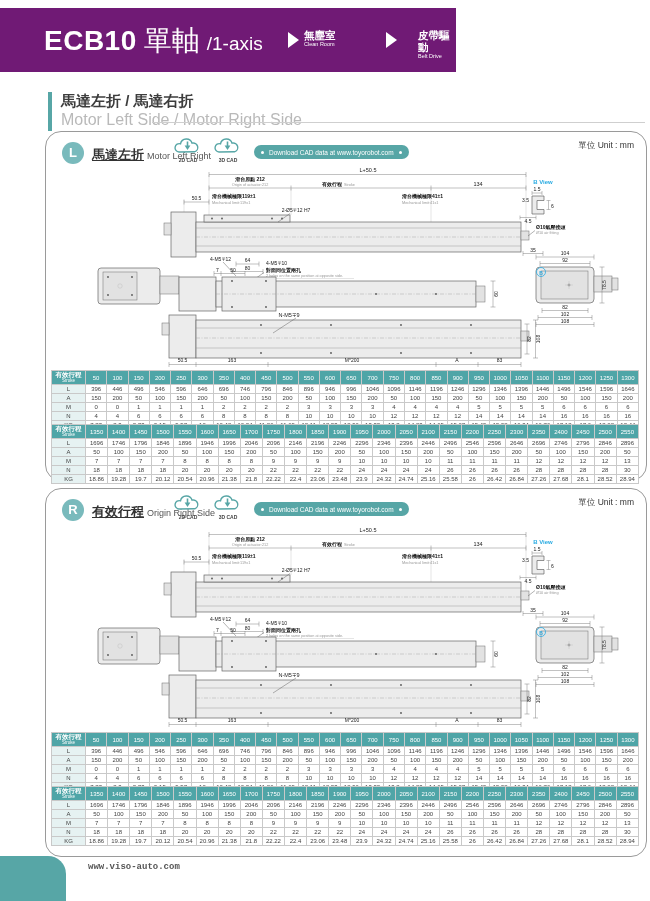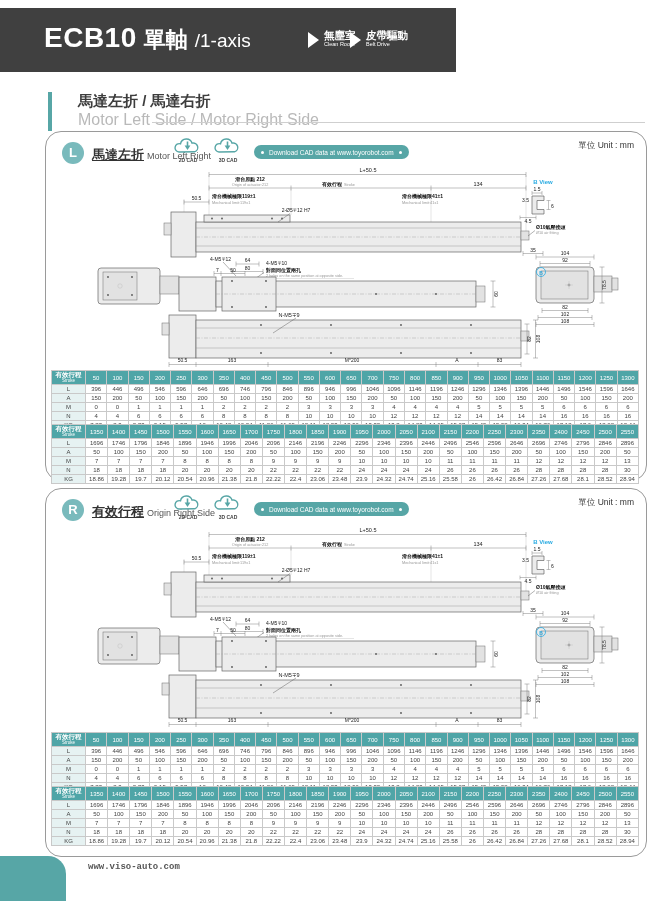--- a/index.html
+++ b/index.html
@@ -1,31 +1,31 @@
 <!DOCTYPE html>
 <html><head>
 <meta charset="utf-8">
 <style>
   html,body{margin:0;padding:0;}
   body{width:650px;height:901px;position:relative;background:#fff;font-family:"Liberation Sans",sans-serif;overflow:hidden;}
 
   
-  .banner{position:absolute;left:0;top:8px;width:456px;height:64px;background:#404040;color:#fff;}
+  .banner{position:absolute;left:0;top:8px;width:456px;height:64px;background:#701a75;color:#fff;}
   .banner-title{position:absolute;left:44px;top:14px;display:flex;align-items:baseline;gap:7px;white-space:nowrap;}
   .t-model{font-size:28px;font-weight:bold;letter-spacing:.5px;}
-  .t-cn{font-size:22px;font-weight:bold;}
+  .t-cn{font-size:28px;font-weight:normal;}
   .t-en{font-size:19px;font-weight:normal;}
   .badge{position:absolute;top:21px;display:flex;align-items:flex-start;}
-  .badge-1{left:288px;margin-left:20px;} .badge-2{left:350px;}
+  .badge-1{left:288px;} .badge-2{left:386px;gap:16px;}
   .badge-arrow{width:0;height:0;border-left:11px solid #fff;border-top:8px solid transparent;border-bottom:8px solid transparent;margin-right:5px;margin-top:3px;}
   .badge-cn{font-size:10.5px;font-weight:bold;line-height:1.15;}
   .badge-en{font-size:5.5px;line-height:1.3;}
 
   
-  .section{position:absolute;left:48px;top:92px;border-left:4px solid #57A6A6;padding-left:26px;}
+  .section{position:absolute;left:48px;top:92px;border-left:4px solid #57A6A6;padding-left:9px;}
   .section-cn{font-size:15px;font-weight:bold;color:#3d3d3d;line-height:1.2;}
   .section-en{font-size:16px;font-weight:normal;color:#b9b9b9;line-height:1.3;}
   .divider{position:absolute;left:152px;top:122px;width:493px;height:1px;background:#cfcfcf;}
 
   
   .panel{position:absolute;left:45px;width:600px;background:#fff;border:1px solid #9a9a9a;border-radius:16px;}
   .panel-l{top:131px;height:348px;}
   .panel-r{top:488px;height:367px;}
   .panel-letter{position:absolute;left:16px;top:10px;width:22px;height:22px;border-radius:50%;background:#79BABC;color:#fff;font-size:13px;font-weight:bold;text-align:center;line-height:22px;}
   .panel-title{position:absolute;left:46px;top:13px;white-space:nowrap;}

